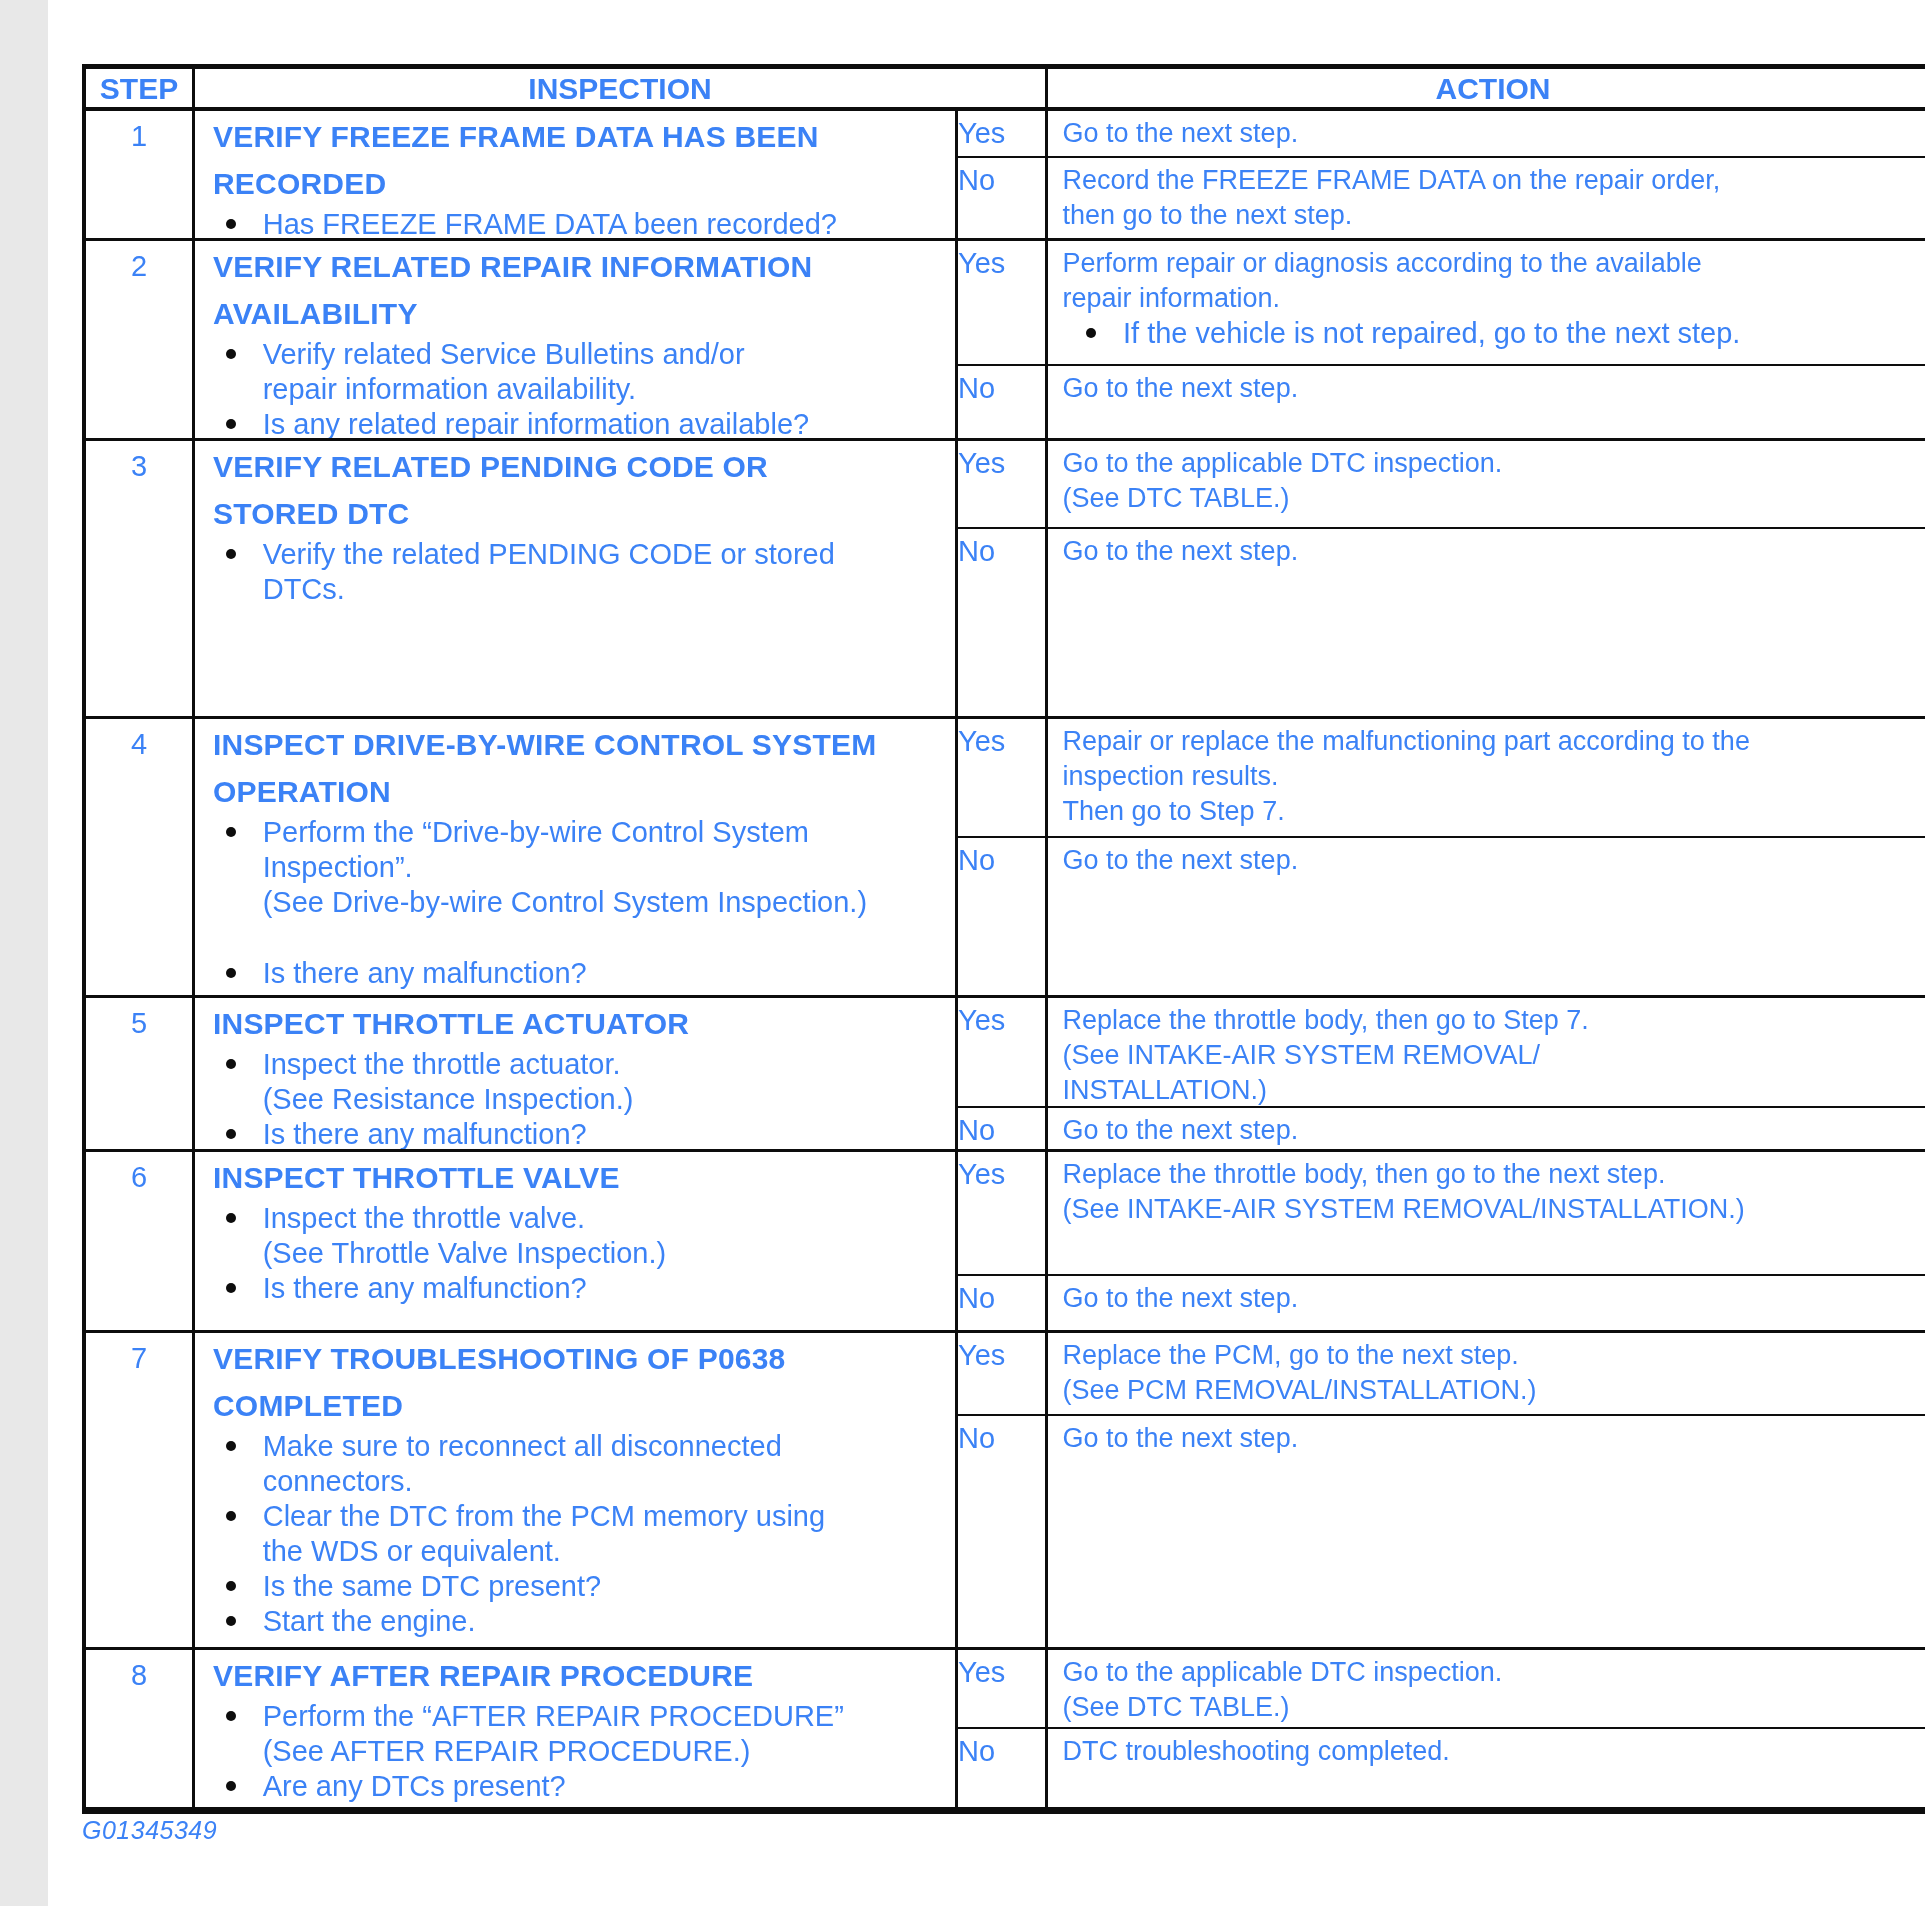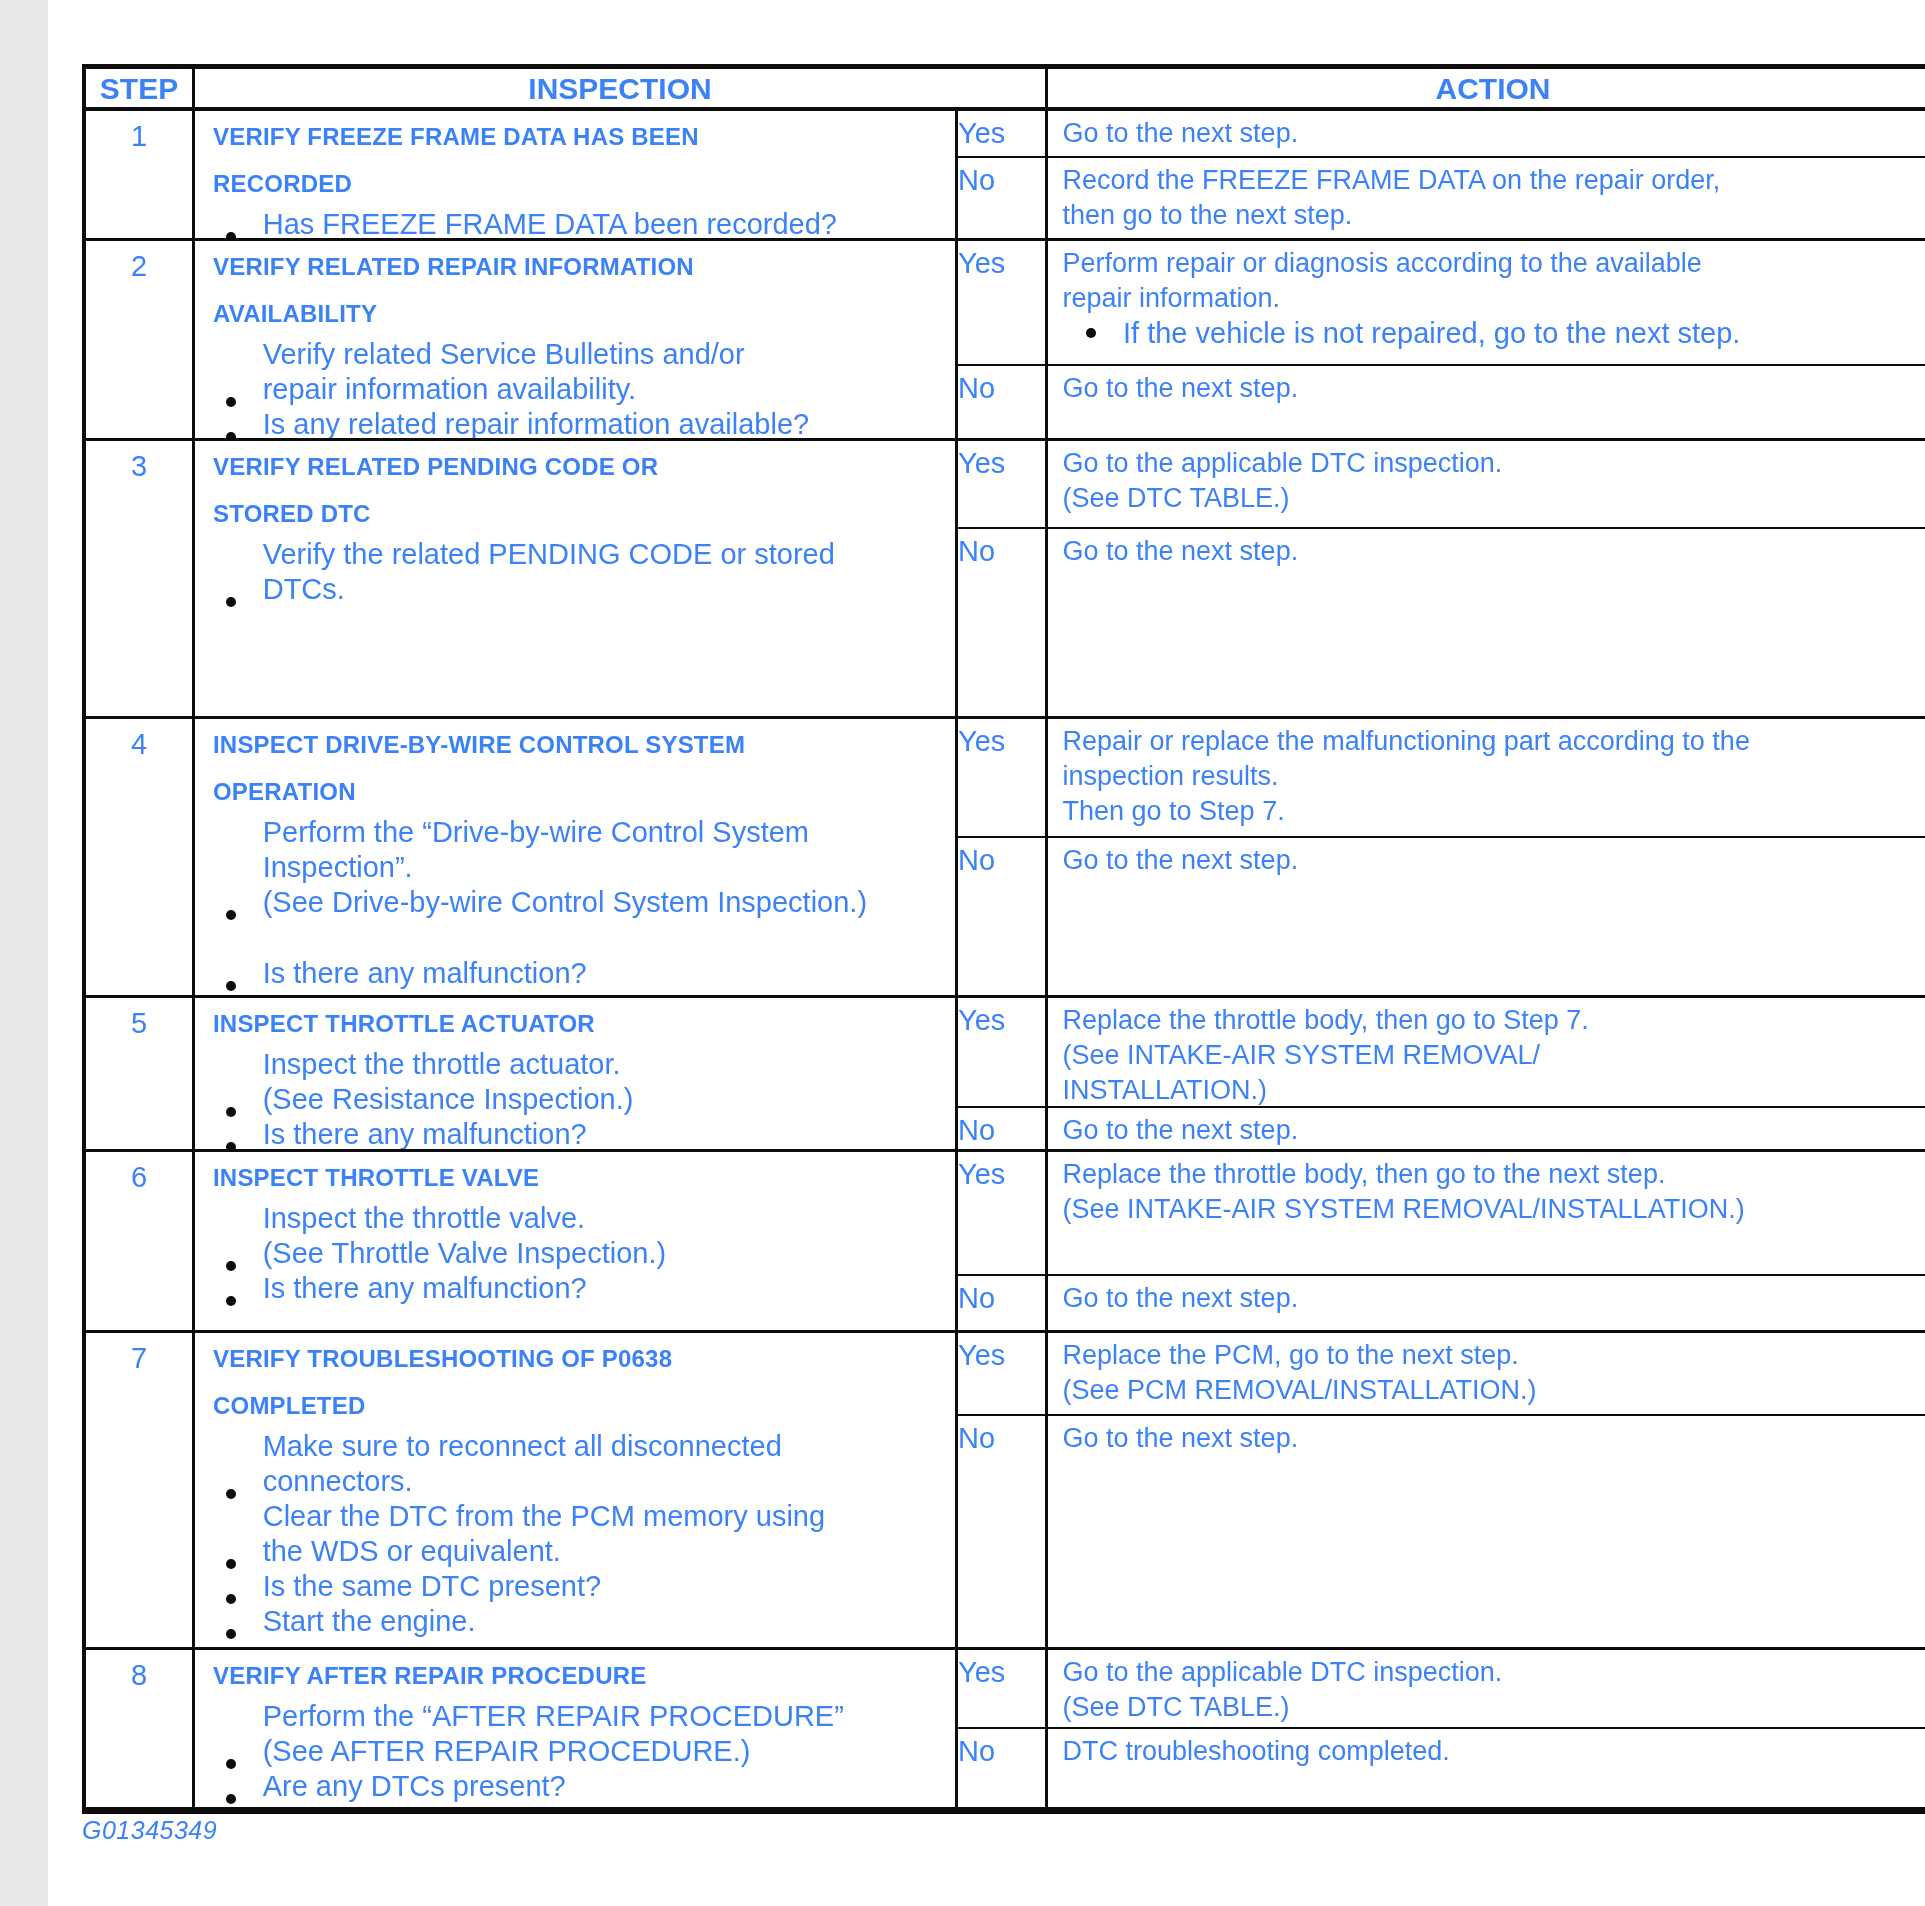--- a/index.html
+++ b/index.html
@@ -56,26 +56,26 @@
     overflow:hidden;
   }
   .c-insp{
     box-sizing:border-box;
     border-right:3.6px solid #0d0d0d;
     padding:1.8px 7.2px 0 18px;
     overflow:hidden;
   }
   .insp-title{
     font-weight:700;
-    font-size:24px;
+    font-size:30px;
     line-height:47px;
     white-space:pre-line;
     letter-spacing:0.2px;
   }
-  .bullet{display:flex;align-items:flex-end;}
+  .bullet{display:flex;align-items:flex-start;}
   .bullet.gap-top{margin-top:36px;}
   .dot{
     flex:0 0 auto;
     width:10px;height:10px;border-radius:50%;
     background:#0d0d0d;
     margin:12.7px 0 0 12.7px;
   }
   .btxt{
     margin-left:27px;
     font-size:29px;

